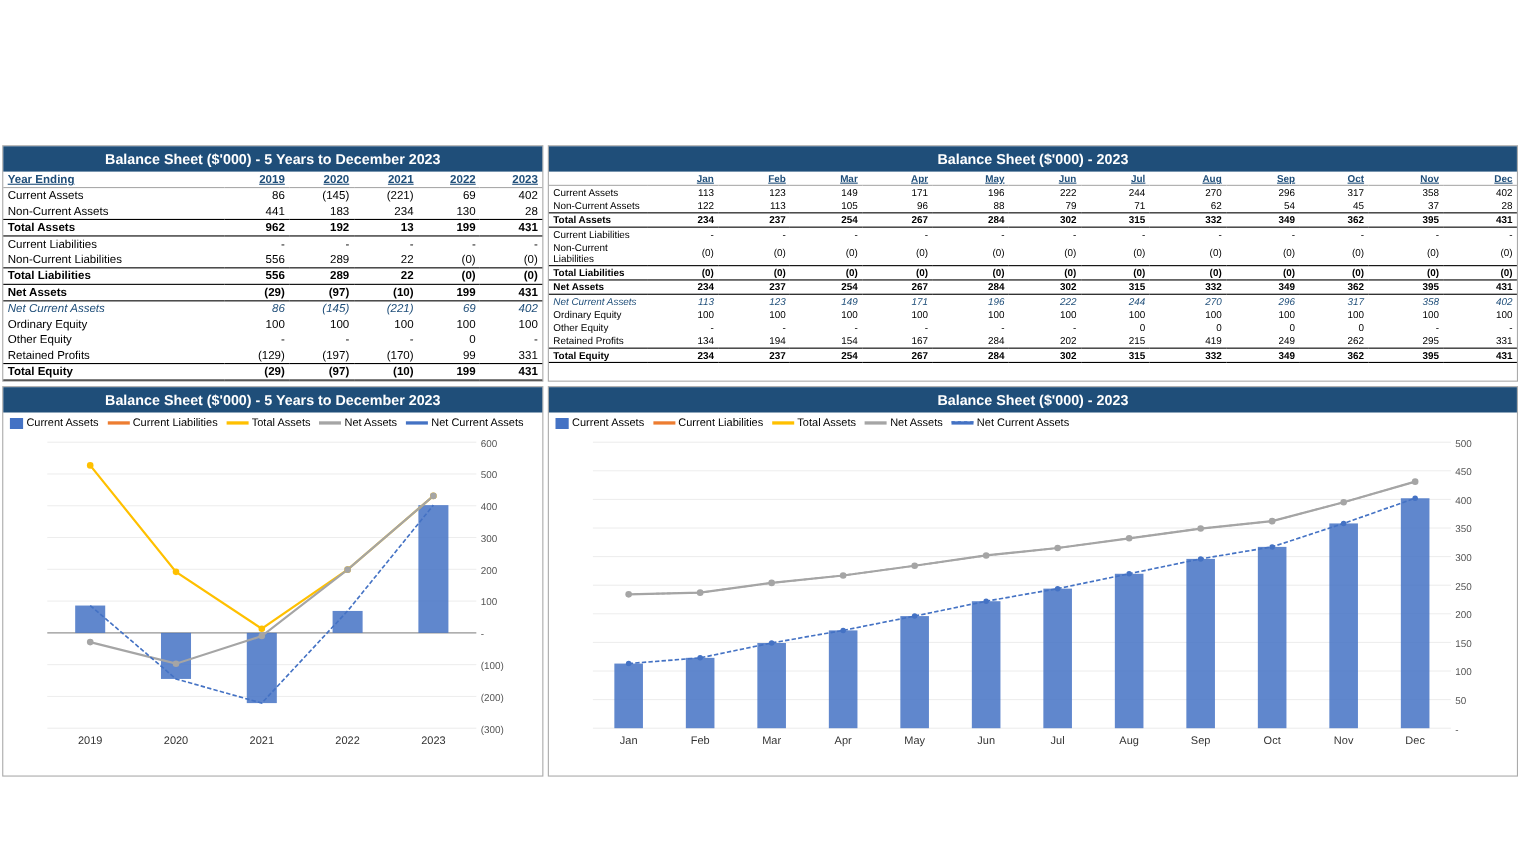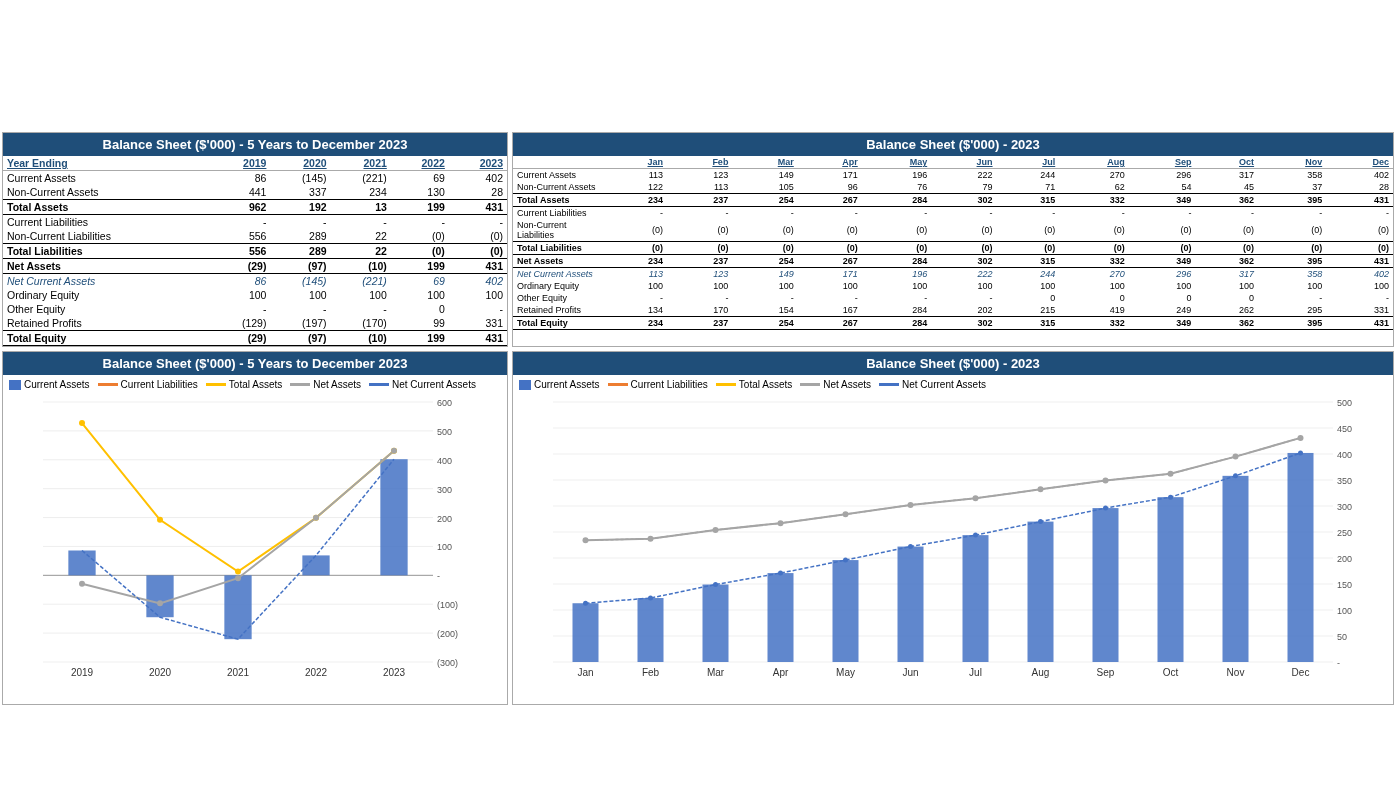--- a/index.html
+++ b/index.html
@@ -9,21 +9,21 @@
       font-size: 11px;
       width: 1396px;
       min-height: 786px;
       overflow: hidden;
     }
     .main-container {
       display: grid;
       grid-template-columns: 1fr 1fr;
       grid-template-rows: auto auto;
       gap: 0;
-      padding: 130px 0 0 0;
+      padding: 130px 14px 0 0;
     }
     .panel {
       border: 1px solid #aaa;
       margin: 2px;
     }
     .panel-title {
       background: #1f4e79;
       color: white;
       font-weight: bold;
       font-size: 13px;
@@ -133,21 +133,21 @@
             <td>Current Assets</td>
             <td>86</td>
             <td>(145)</td>
             <td>(221)</td>
             <td>69</td>
             <td>402</td>
           </tr>
           <tr class="row-plain">
             <td>Non-Current Assets</td>
             <td>441</td>
-            <td>337</td>
+            <td>183</td>
             <td>234</td>
             <td>130</td>
             <td>28</td>
           </tr>
           <tr class="row-bold">
             <td>Total Assets</td>
             <td>962</td>
             <td>192</td>
             <td>13</td>
             <td>199</td>
@@ -264,21 +264,21 @@
             <td>317</td>
             <td>358</td>
             <td>402</td>
           </tr>
           <tr class="row-plain">
             <td>Non-Current Assets</td>
             <td>122</td>
             <td>113</td>
             <td>105</td>
             <td>96</td>
-            <td>76</td>
+            <td>88</td>
             <td>79</td>
             <td>71</td>
             <td>62</td>
             <td>54</td>
             <td>45</td>
             <td>37</td>
             <td>28</td>
           </tr>
           <tr class="row-bold">
             <td>Total Assets</td>
@@ -396,21 +396,21 @@
             <td>0</td>
             <td>0</td>
             <td>0</td>
             <td>0</td>
             <td>-</td>
             <td>-</td>
           </tr>
           <tr class="row-plain">
             <td>Retained Profits</td>
             <td>134</td>
-            <td>170</td>
+            <td>194</td>
             <td>154</td>
             <td>167</td>
             <td>284</td>
             <td>202</td>
             <td>215</td>
             <td>419</td>
             <td>249</td>
             <td>262</td>
             <td>295</td>
             <td>331</td>

